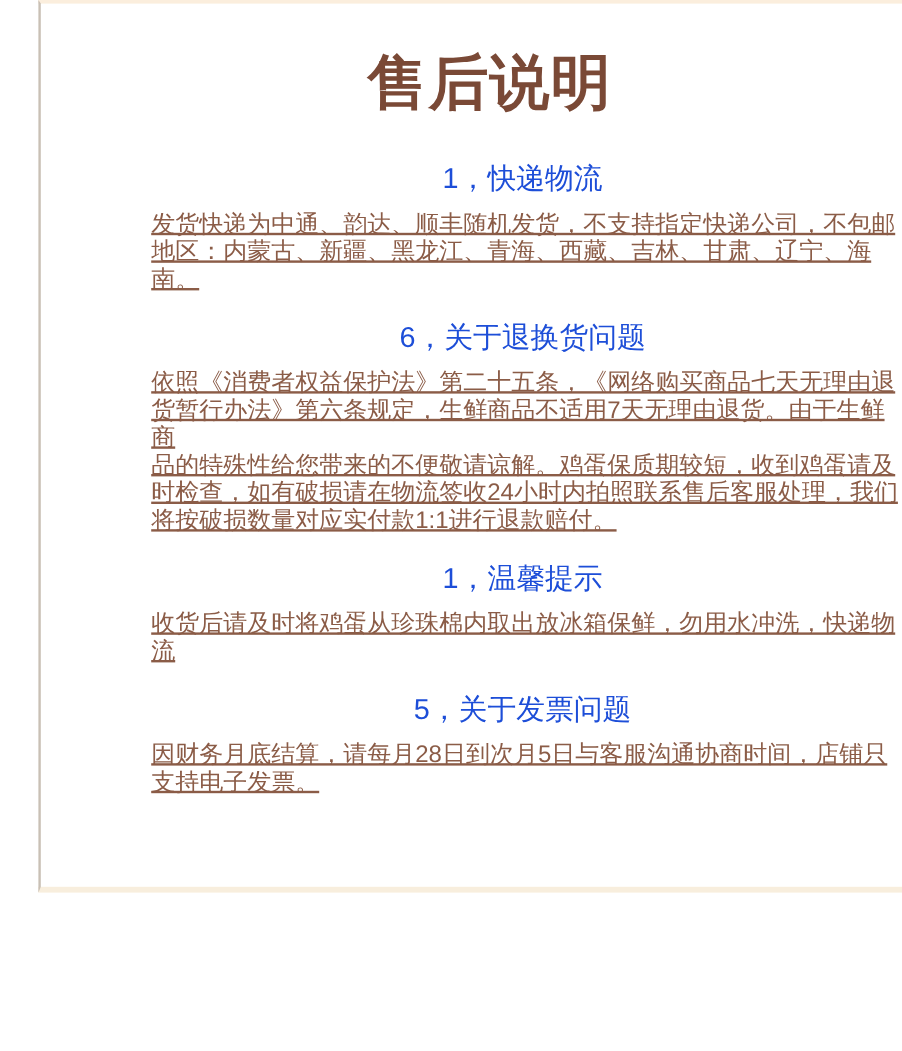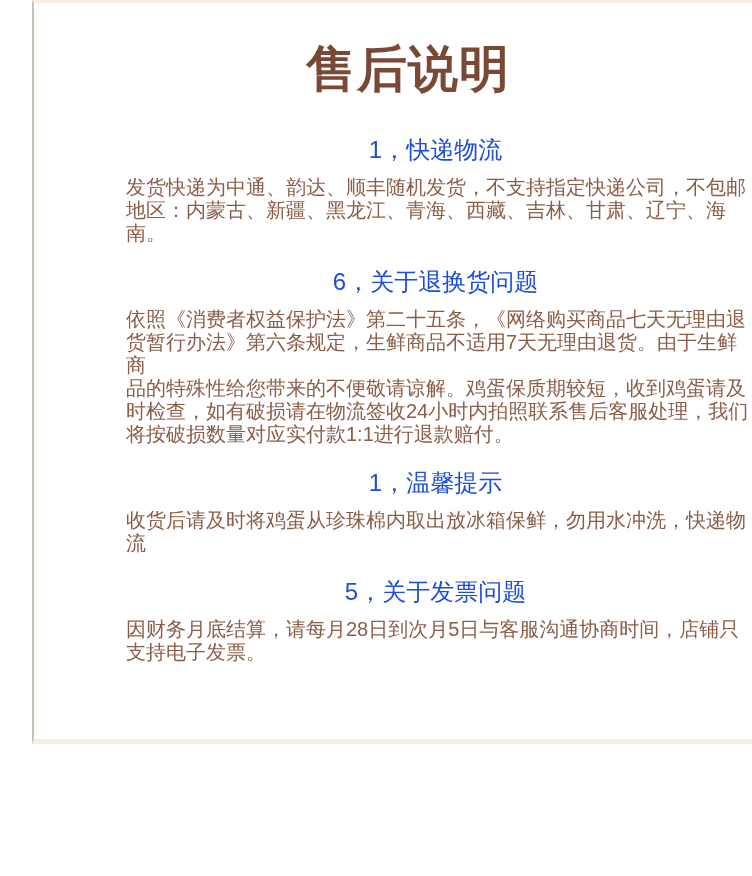--- a/index.html
+++ b/index.html
@@ -39,20 +39,21 @@
     color: #1d4ed8;
     text-align: center;
   }
   .sec-body {
     margin: 11px 30px 22px 92px;
     font-size: 20px;
     line-height: 23px;
     font-weight: 400;
     color: #8b5c47;
     white-space: pre-line;
+    text-decoration: underline;
   }
 </style>
 </head>
 <body>
 
 <div class="page">
 
   <h1 class="title">售后说明</h1>
 
   <div class="section">

